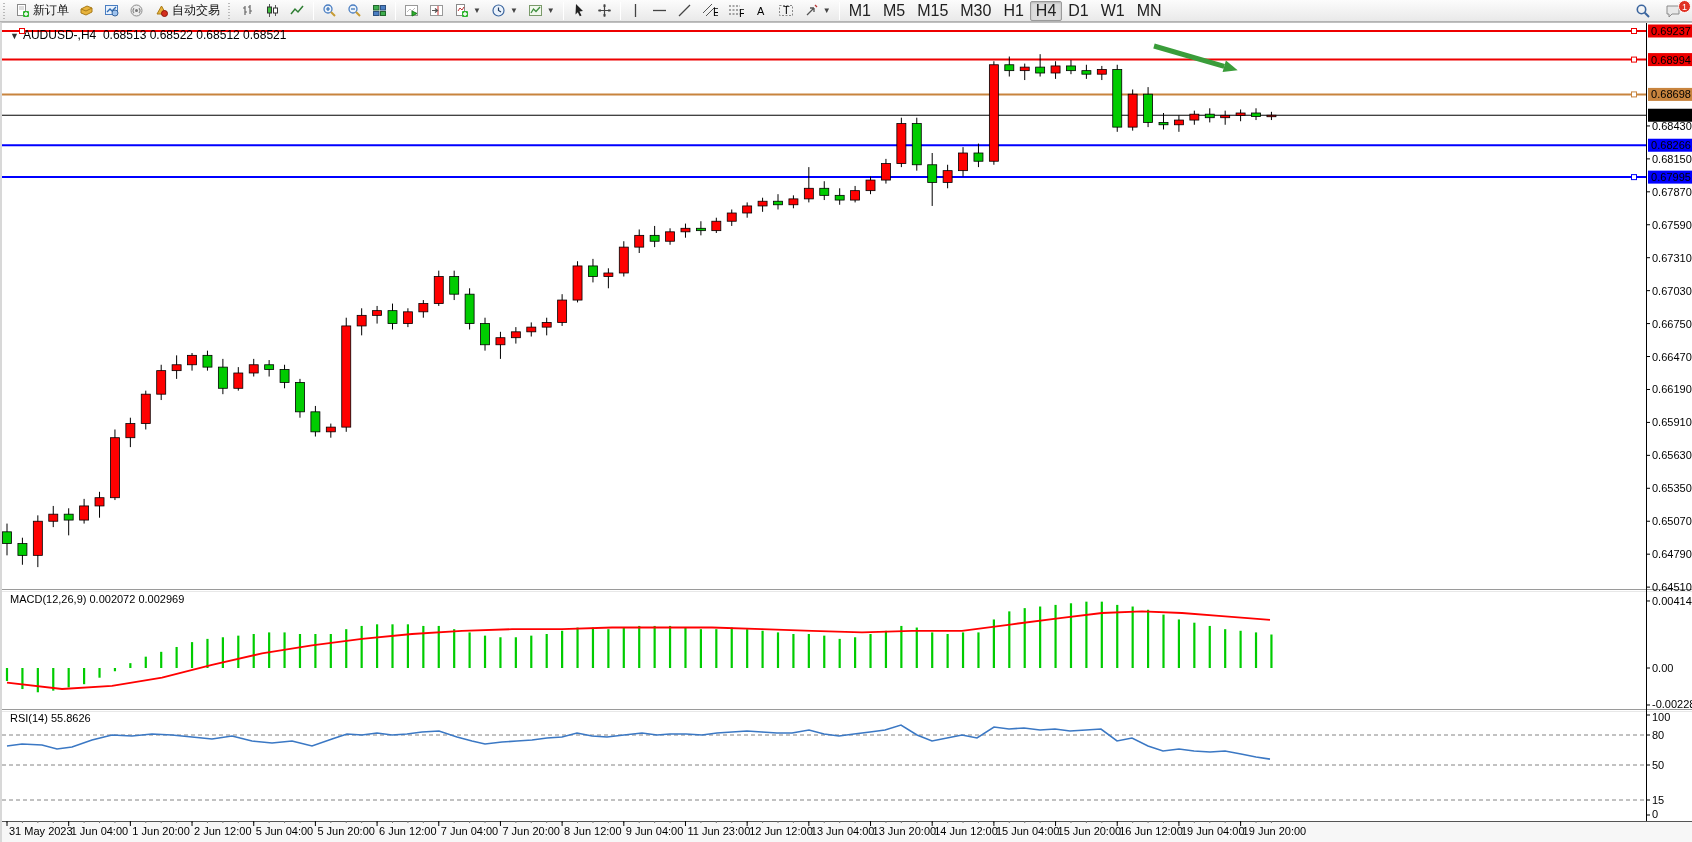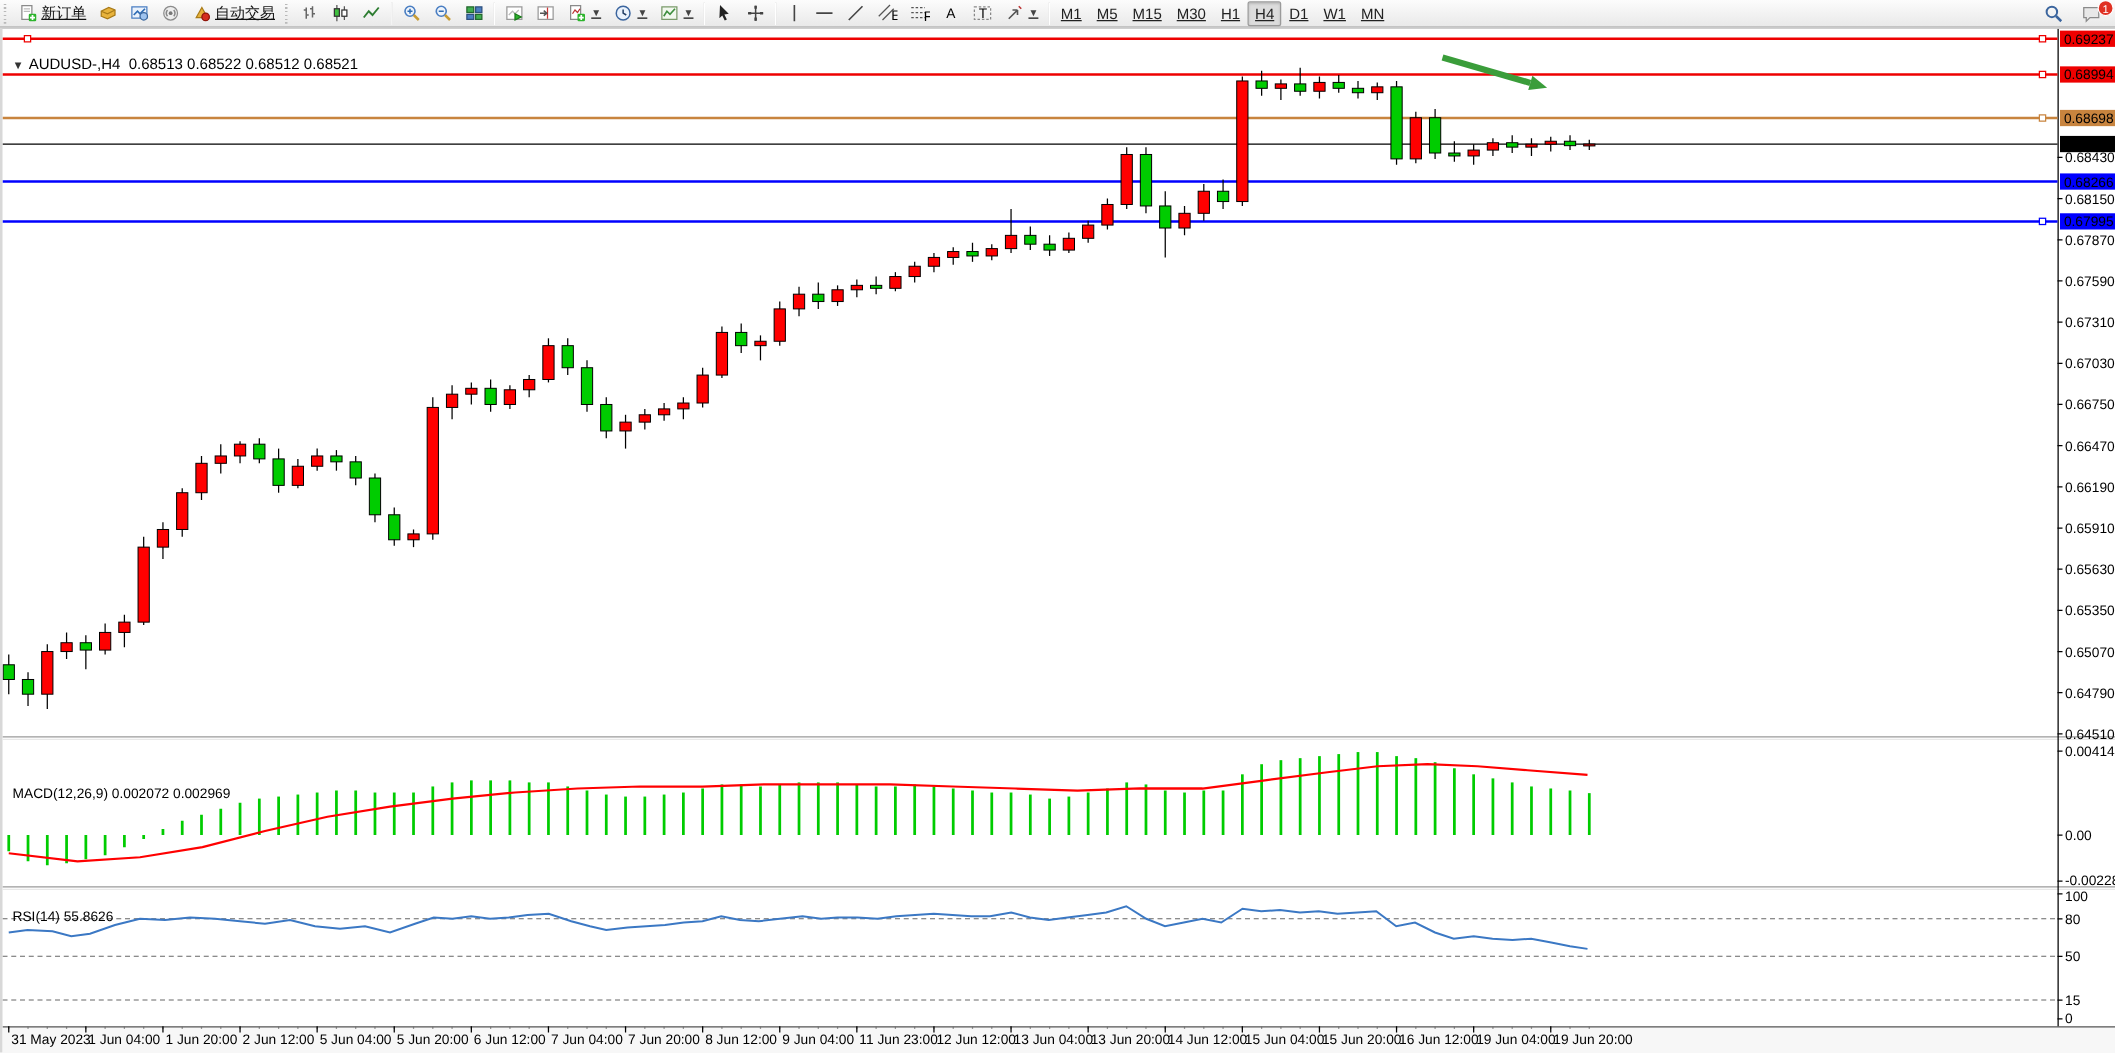--- a/index.html
+++ b/index.html
@@ -7,36 +7,36 @@
     font-family:"Liberation Sans","DejaVu Sans",sans-serif; }
   
   .toolbar { position:absolute; top:0; left:0; width:1692px; height:22px;
     background:linear-gradient(#fcfcfc,#e9e9e9); border-bottom:1px solid #b3b3b3;
     display:flex; align-items:center; font-size:12px; color:#111; z-index:5; }
   .grip { width:5px; height:16px; margin:0 3px 0 2px;
     background-image:repeating-linear-gradient(to bottom,#b9b9b9 0 1px,transparent 1px 3px);
     background-size:2px 100%; background-repeat:repeat-y; background-position:1px 0; }
   .sep { width:1px; height:18px; background:#c6c6c6; border-right:1px solid #fff; margin:0 3px; }
   .tbtn { height:20px; display:flex; align-items:center; gap:3px; padding:0 4px;
-    border:1px solid transparent; border-radius:2px; cursor:default; white-space:nowrap;text-decoration:underline; }
+    border:1px solid transparent; border-radius:2px; cursor:default; white-space:nowrap; }
   .tbtn.active { background:#dcdcdc; border-color:#9a9a9a; box-shadow:inset 0 1px 2px rgba(0,0,0,.18); }
   .tbtn svg { display:block; }
   .dd { font-size:8px; color:#444; margin-left:1px; }
-  .tf { padding:0 5px; font-size:12px; color:#222;text-align:right; }
+  .tf { padding:0 5px; font-size:16px; color:#222;text-align:right; }
   .right-group { margin-left:auto; display:flex; align-items:center; gap:4px; padding-right:6px; }
   .chat-wrap { position:relative; }
   .badge { position:absolute; top:-2px; right:-6px; min-width:13px; height:13px; border-radius:7px;
     background:#e03123; color:#fff; font-size:9px; line-height:13px; text-align:center;
     padding:0 3px; border:1px solid #fff; }
   
   .chart-window { position:absolute; top:22px; left:0; width:1692px; height:820px;
     background:#fff; border-left:2px solid #d8d8d8; border-top:1px solid #c0c0c0; }
   .chart-window svg { position:absolute; top:0; left:0; }
   svg text { font-family:"Liberation Sans","DejaVu Sans",sans-serif; font-size:11px; fill:#000; }
-  .overlay { position:absolute; font-size:12px; color:#000; z-index:3; white-space:nowrap;margin-top:16px; }
+  .overlay { position:absolute; font-size:12px; color:#000; z-index:3; white-space:nowrap; }
   .overlay .tri { font-size:9px; color:#333; margin-right:4px; }
   .panel-label { font-size:11px; }
 </style>
 </head>
 <body>
 
 <div class="toolbar">
   <div class="grip"></div>
 
   <div class="tbtn">
@@ -790,19 +790,19 @@
         <line x1="1176.92" y1="798" x2="1176.92" y2="803" stroke="#000"></line>
         <text x="1178.92" y="812">19 Jun 04:00</text>
         <line x1="1238.6" y1="798" x2="1238.6" y2="803" stroke="#000"></line>
         <text x="1240.6" y="812">19 Jun 20:00</text>
       </g>
     </svg>
 
   <div class="overlay" style="top:5px;left:8px">
     <span class="tri">▼</span><span>AUDUSD-,H4</span>&nbsp;&nbsp;<span>0.68513 0.68522 0.68512 0.68521</span>
   </div>
-  <div class="overlay panel-label" style="top:590px;left:8px">
+  <div class="overlay panel-label" style="top:570px;left:8px">
     <span>MACD(12,26,9) 0.002072 0.002969</span>
   </div>
   <div class="overlay panel-label" style="top:689px;left:8px">
     <span>RSI(14) 55.8626</span>
   </div>
 </div>
 
 </body></html>

